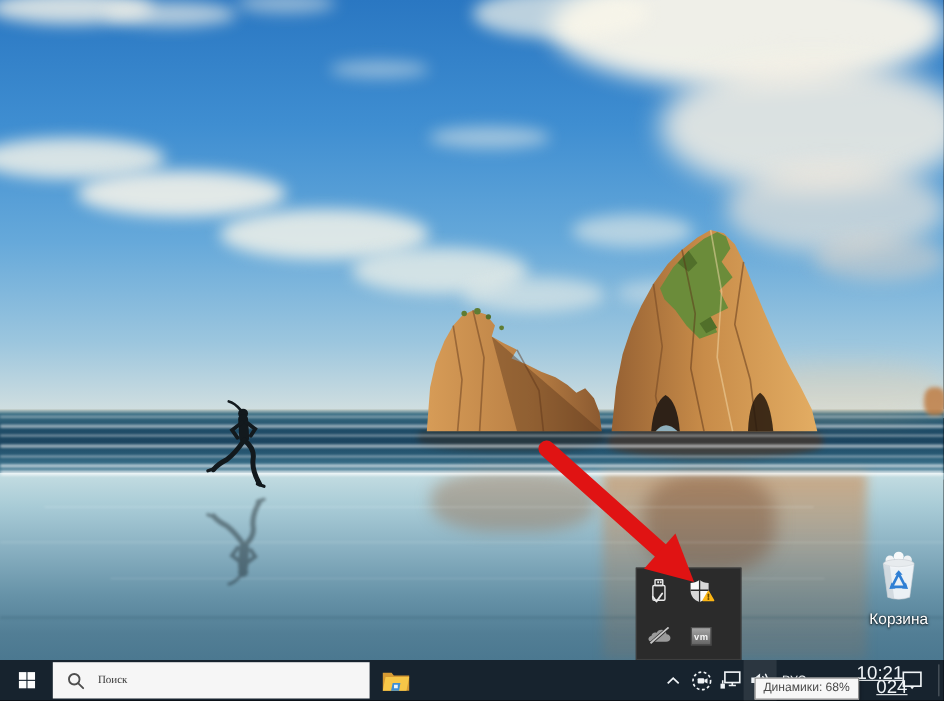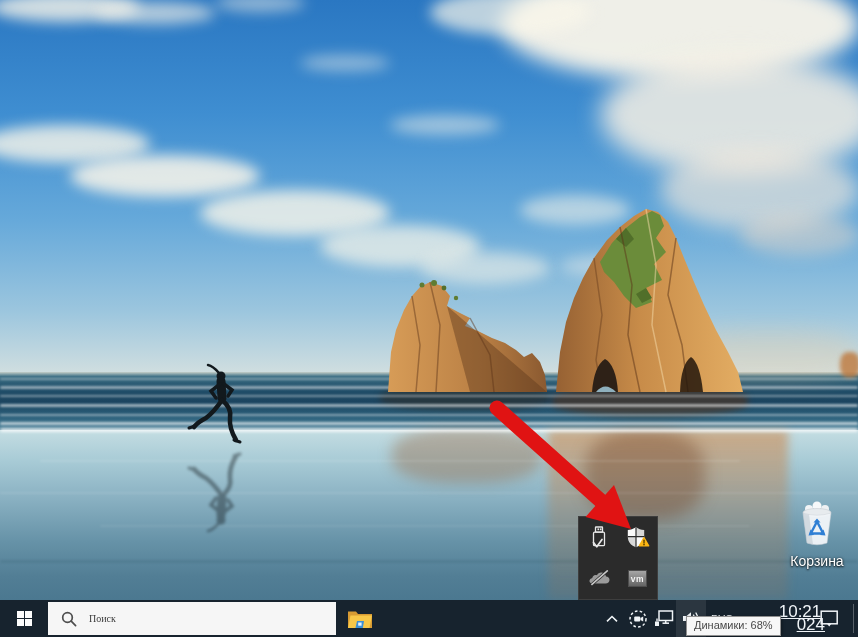--- a/index.html
+++ b/index.html
@@ -19,21 +19,21 @@
   .fo{position:absolute;background:rgba(255,255,255,.5);border-radius:3px;filter:blur(1px);}
   .refl{position:absolute;border-radius:40%;}
   #rocks-svg{position:absolute;left:370px;top:195px;}
   #jogger-svg{position:absolute;left:180px;top:360px;}
 
   
   #recycle{position:absolute;left:788px;top:501px;width:58px;height:62px;text-align:center;z-index:10;}
   #recycle .lbl{margin-top:1px;font-size:14px;color:#fff;text-shadow:0 1px 2px rgba(0,0,0,.85),0 0 3px rgba(0,0,0,.6);}
 
   
-  #tray-popup{position:absolute;left:578px;top:516px;width:80px;height:84px;z-index:20;
+  #tray-popup{position:absolute;left:578px;top:516px;width:96px;height:84px;z-index:20;
               background:#2b2b2b;border:1px solid #3e3e3e;box-sizing:border-box;
               display:grid;grid-template-columns:39px 39px;grid-template-rows:41px 41px;}
   .tp-cell{display:flex;align-items:center;justify-content:center;}
   .vm-tile{width:17px;height:15px;background:linear-gradient(180deg,#a6a6a6,#646464);
            border:1px solid #4e4e4e;color:#f4f4f4;font-weight:bold;font-size:8.5px;
            display:flex;align-items:center;justify-content:center;letter-spacing:.5px;}
 
   
   #arrow-svg{position:absolute;left:0;top:0;z-index:30;pointer-events:none;}
 

